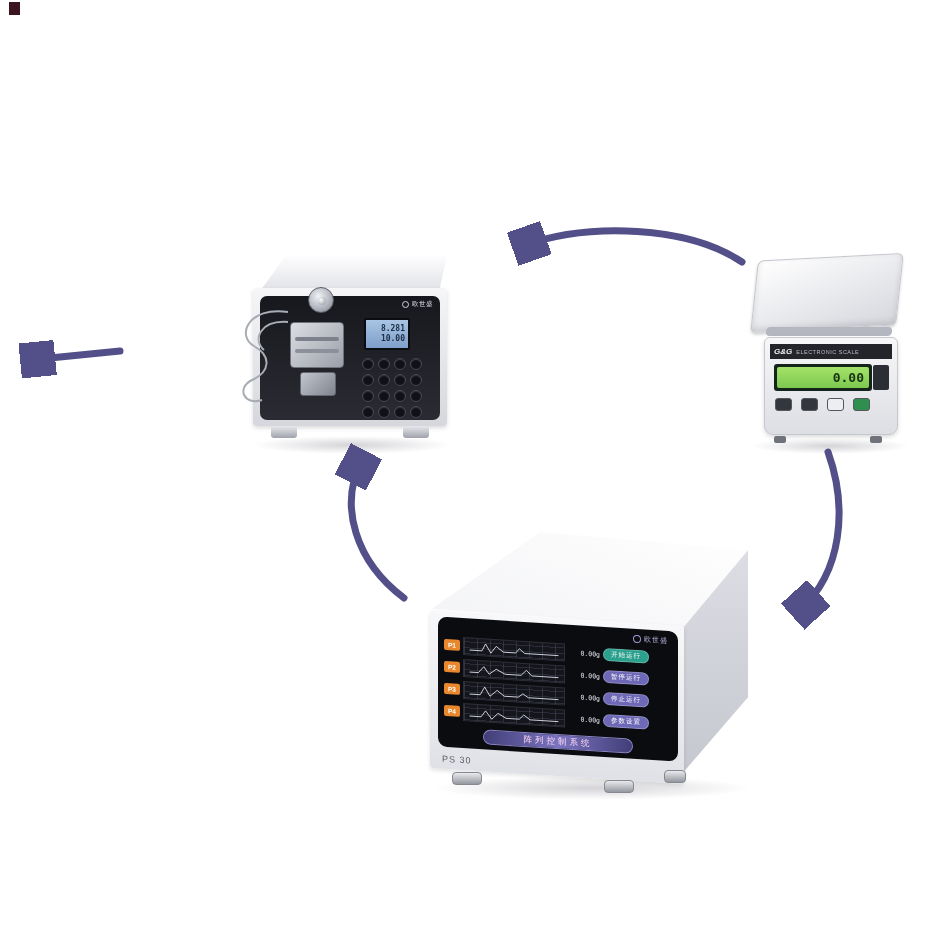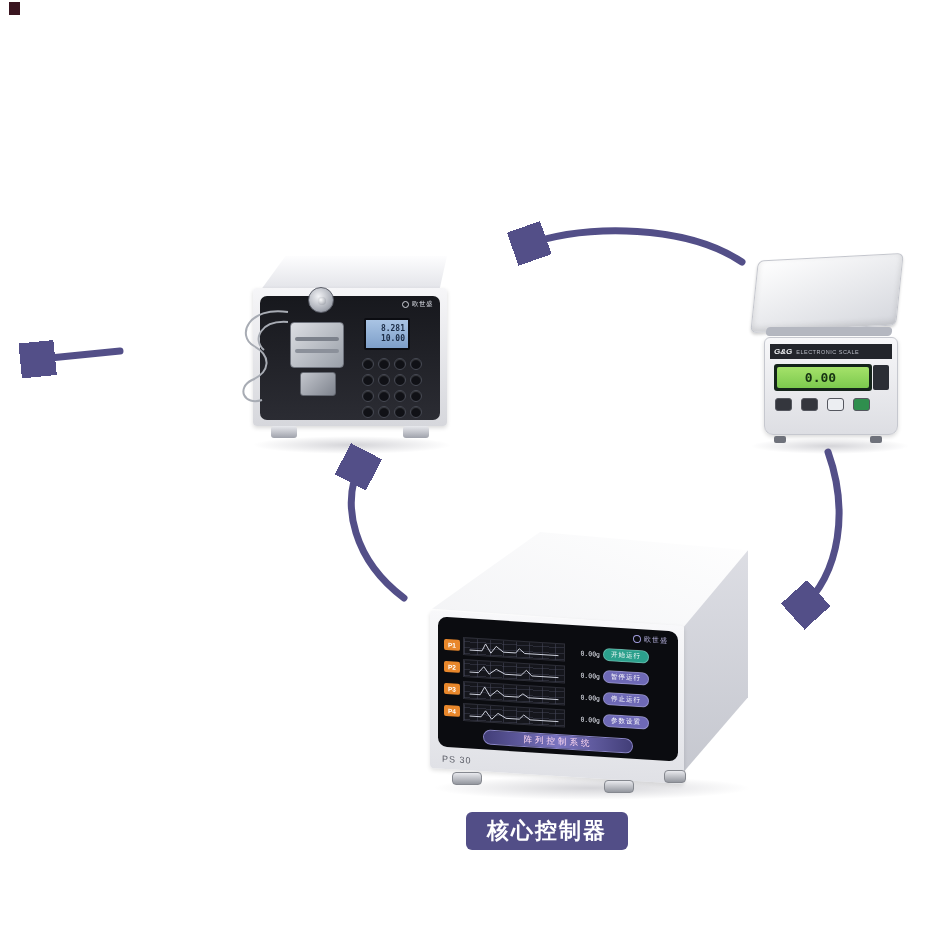--- a/index.html
+++ b/index.html
@@ -61,21 +61,21 @@
     background:#b4b7c0; transform:skewX(-9deg); }
   .scale-body { position:absolute; left:12px; top:90px; width:134px; height:98px; border-radius:6px 6px 9px 9px;
     background:linear-gradient(180deg,#f7f7f9,#dddee3); border:1px solid #c6c8cf; box-shadow:0 2px 4px rgba(0,0,0,.15); }
   .scale-strip { position:absolute; left:5px; top:6px; right:5px; height:15px; border-radius:0;
     background:#23252b; display:flex; align-items:center; gap:4px; padding:0 4px; }
   .scale-strip .brand { font-size:8px; font-weight:bold; color:#f2f3f6; font-style:italic; }
   .scale-strip .subtitle { font-size:5.5px; color:#b9bcc6; letter-spacing:.5px; }
   .scale-lcd-frame { position:absolute; left:9px; top:26px; width:98px; height:27px; background:#14241a;
     border-radius:3px; padding:3px; }
   .scale-lcd { width:100%; height:100%; background:linear-gradient(180deg,#a5e26a,#7cc94e); border-radius:2px;
-    display:flex; align-items:center; justify-content:center; padding-right:5px; }
+    display:flex; align-items:center; justify-content:flex-end; padding-right:5px; }
   .scale-lcd span { font-family:"DejaVu Sans Mono", monospace; font-size:13px; font-weight:bold; color:#173312; }
   .scale-sticker { position:absolute; right:8px; top:27px; width:16px; height:25px; background:#2b2e35; border-radius:2px; }
   .scale-keys { position:absolute; left:10px; top:60px; display:flex; gap:9px; }
   .skey { width:17px; height:13px; border-radius:3px; border:1px solid #55575f; }
   .skey.k-dark { background:#34363d; }
   .skey.k-light { background:#eceef2; }
   .skey.k-green { background:#2f8f4e; }
   .scale-foot { position:absolute; width:12px; height:7px; background:#6f727b; border-radius:2px; }
 
   
@@ -117,23 +117,20 @@
 <body>
 
 <div class="canvas">
 
   <div class="corner-mark"></div>
 
   <div class="dev-shadow" style="left:252px; top:436px; width:200px; height:18px;"></div>
   <div class="dev-shadow" style="left:750px; top:438px; width:160px; height:16px;"></div>
   <div class="dev-shadow" style="left:432px; top:776px; width:320px; height:24px;"></div>
 
-  <div class="pill-label" style="left:466px; top:812px; width:162px; height:38px; font-size:22px; letter-spacing:2px;">
-    <span>核心控制器</span>
-  </div>
 
   <div class="pump">
     <div class="pump-top"></div>
     <div class="pump-body"></div>
     <div class="pump-front">
       <svg class="pump-tubing" viewBox="0 0 70 130">
         <path d="M62 12 C 22 6, 10 36, 28 46 S 44 72, 26 80 C 10 88, 18 106, 36 100"></path>
         <path d="M62 22 C 34 20, 26 40, 38 50"></path>
       </svg>
       <div class="pump-knob"></div>

